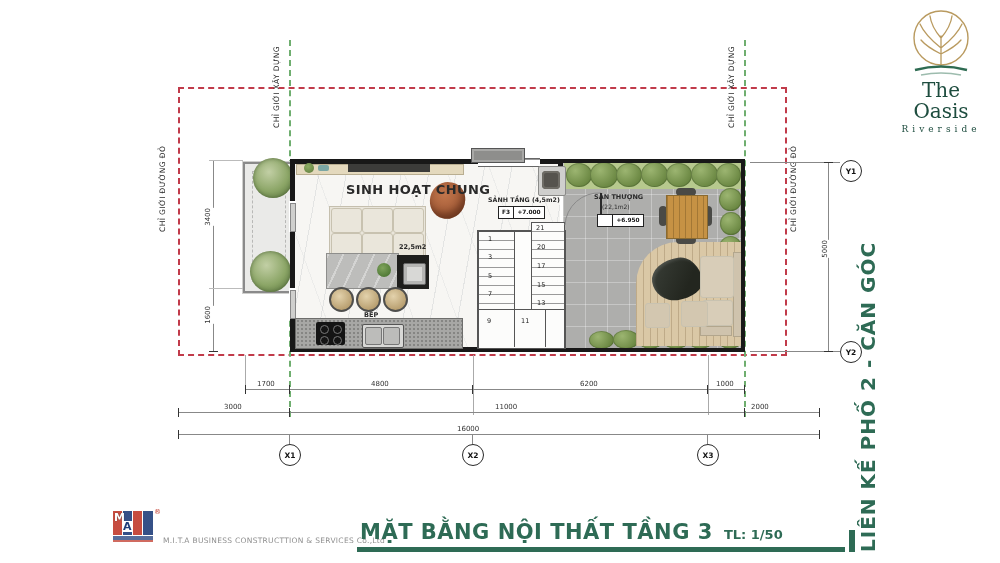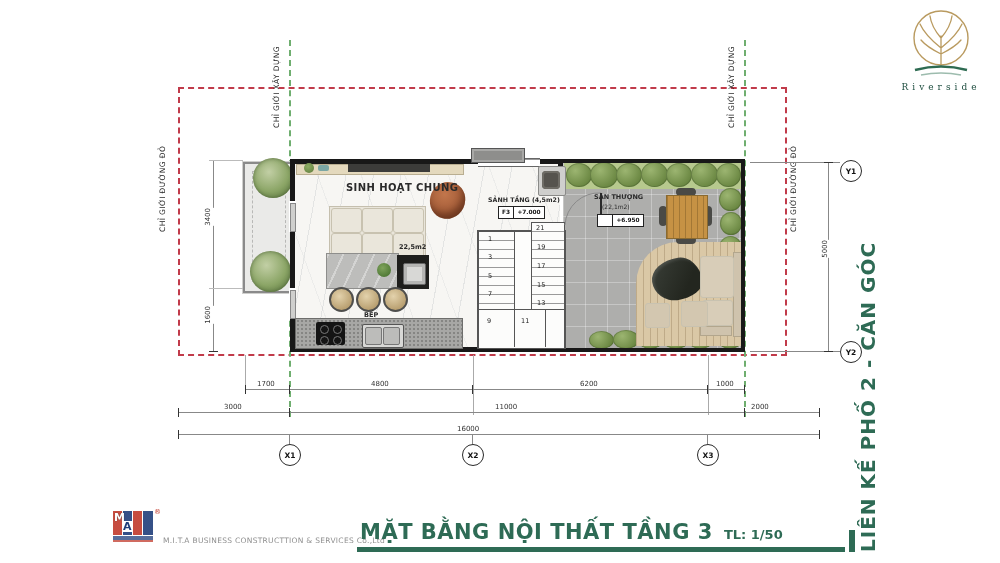--- a/index.html
+++ b/index.html
@@ -161,35 +161,35 @@
   <div class="abs" style="left:478px;top:309px;width:85px;height:38px;border:1px solid #555;background:#fcfcfb"></div>
   <div class="abs vline" style="left:514px;top:309px;height:38px;background:#555"></div>
   <div class="abs vline" style="left:545px;top:309px;height:38px;background:#555"></div>
   <span class="stair-num" style="left:488px;top:235px">1</span>
   <span class="stair-num" style="left:488px;top:253px">3</span>
   <span class="stair-num" style="left:488px;top:272px">5</span>
   <span class="stair-num" style="left:488px;top:290px">7</span>
   <span class="stair-num" style="left:487px;top:317px">9</span>
   <span class="stair-num" style="left:521px;top:317px">11</span>
   <span class="stair-num" style="left:536px;top:224px">21</span>
-  <span class="stair-num" style="left:537px;top:243px">19</span>
+  <span class="stair-num" style="left:537px;top:243px">20</span>
   <span class="stair-num" style="left:537px;top:262px">17</span>
   <span class="stair-num" style="left:537px;top:281px">15</span>
   <span class="stair-num" style="left:537px;top:299px">13</span>
 
   <div class="abs" style="left:538px;top:166px;width:26px;height:28px;background:#cfcfcd;border:1px solid #8a8a88;border-radius:2px"></div>
   <div class="abs" style="left:542px;top:171px;width:18px;height:18px;background:#55534e;border-radius:4px;
               box-shadow:inset 0 0 0 2px #6e6c66"></div>
 
   <svg class="abs" style="left:0;top:0" width="1000" height="563">
     <path d="M 601 193 A 34 34 0 0 0 565 225" fill="none" stroke="#8a8a8a" stroke-width="1"></path>
     <line x1="601" y1="193" x2="601" y2="225" stroke="#2a2a2a" stroke-width="2"></line>
   </svg>
 
-  <div class="abs room-label" style="left:346px;top:182px;font-size:10px;letter-spacing:.4px">SINH HOẠT CHUNG</div>
+  <div class="abs room-label" style="left:346px;top:182px;font-size:13px;letter-spacing:.4px">SINH HOẠT CHUNG</div>
   <div class="abs room-label" style="left:399px;top:243px;font-size:6.5px">22,5m2</div>
   <div class="abs room-label" style="left:364px;top:311px;font-size:6.5px">BẾP</div>
   <div class="abs room-label" style="left:488px;top:196px;font-size:6.3px">SẢNH TẦNG (4,5m2)</div>
   <div class="abs lvlbox" style="left:498px;top:206px">
     <span class="c1">F3</span>
     <span class="c2">+7.000</span>
   </div>
   <div class="abs room-label" style="left:594px;top:193px;font-size:6.5px">SÂN THƯỢNG</div>
   <div class="abs" style="left:602px;top:203px;font-size:6px;color:#2a2a2a">(22,1m2)</div>
   <div class="abs lvlbox" style="left:597px;top:214px">
@@ -263,20 +263,21 @@
 
   <div class="abs" style="left:895px;top:8px;width:92px;text-align:center">
     <svg width="64" height="72" viewBox="0 0 64 72" style="display:block;margin:0 auto">
       <circle cx="32" cy="30" r="27" fill="none" stroke="#b99a5f" stroke-width="1.4"></circle>
       <path d="M32 57 V28 M32 40 C22 32 15 25 11 16 M32 40 C42 32 49 25 53 16
                M32 30 C26 23 22 16 21 8 M32 30 C38 23 42 16 43 8
                M32 46 C24 42 17 38 12 32 M32 46 C40 42 47 38 52 32" fill="none" stroke="#b99a5f" stroke-width="1.3" stroke-linecap="round"></path>
       <path d="M6 62 q26 -7 52 0" fill="none" stroke="#2e6b52" stroke-width="2.4"></path>
       <path d="M12 67 q20 -4 40 0" fill="none" stroke="#9dbcae" stroke-width="1.6"></path>
     </svg>
+    <div style="font-family:'DejaVu Serif',serif;font-size:20px;color:#1e4d3f;line-height:1.05">The Oasis</div>
     <div style="font-family:'DejaVu Serif',serif;font-size:9px;letter-spacing:4px;color:#1e4d3f;margin-top:2px">Riverside</div>
   </div>
 
   <div class="abs" style="left:113px;top:511px;width:46px;height:34px">
     <div class="abs" style="left:0;top:0;width:40px;height:24px;
          background:
            linear-gradient(90deg,#c0392b 0 9px,#fff 9px 10px,#1f3d7a 10px 19px,#fff 19px 20px,#c0392b 20px 29px,#fff 29px 30px,#1f3d7a 30px 40px);
          opacity:.9"></div>
     <span class="abs" style="left:1px;top:0;font-size:11px;font-weight:bold;color:#fff;text-shadow:0 0 1px #333">M</span>
     <span class="abs" style="left:9px;top:10px;font-size:11px;font-weight:bold;color:#1f3d7a;background:#fff;line-height:1;padding:0 1px">A</span>

